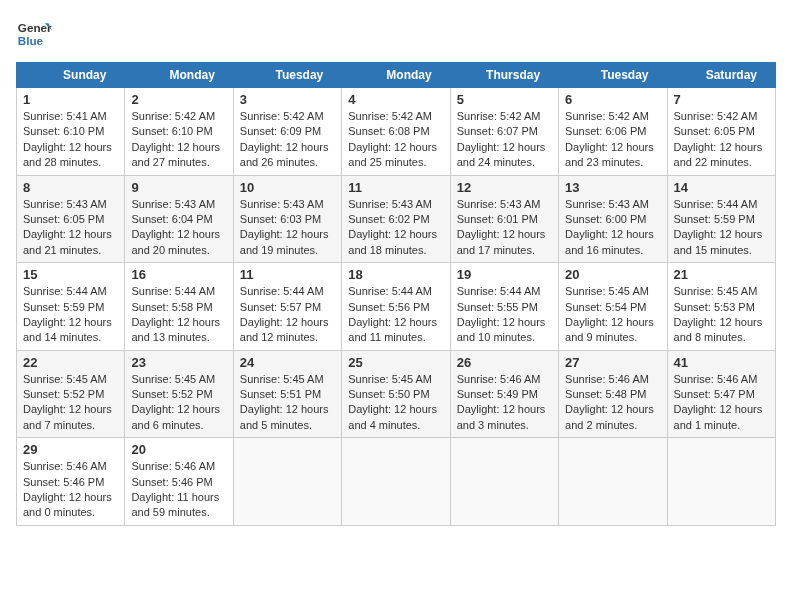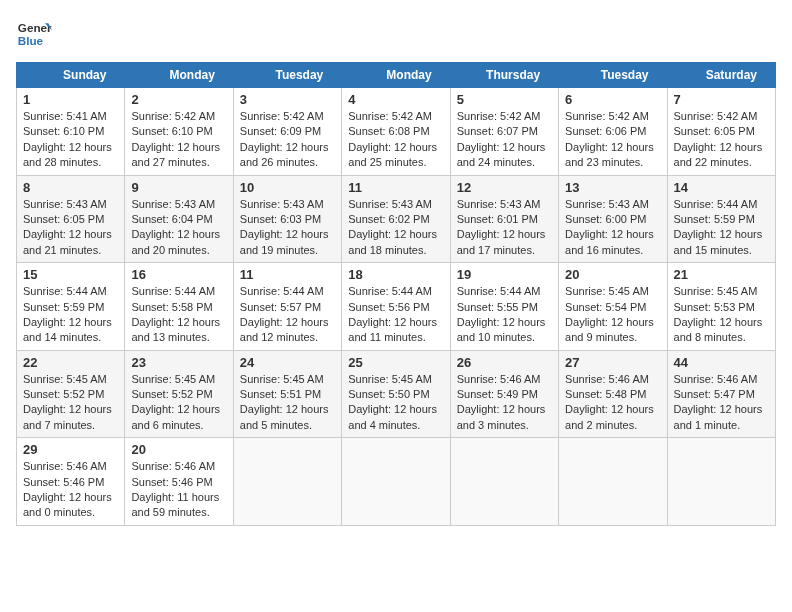--- a/index.html
+++ b/index.html
@@ -217,21 +217,21 @@
         </td>
         <td>
           <span class="day-number">26</span>
           <div class="cell-text">Sunrise: 5:46 AM<br>Sunset: 5:49 PM<br>Daylight: 12 hours<br>and 3 minutes.</div>
         </td>
         <td>
           <span class="day-number">27</span>
           <div class="cell-text">Sunrise: 5:46 AM<br>Sunset: 5:48 PM<br>Daylight: 12 hours<br>and 2 minutes.</div>
         </td>
         <td>
-          <span class="day-number">44</span>
+          <span class="day-number">41</span>
           <div class="cell-text">Sunrise: 5:46 AM<br>Sunset: 5:47 PM<br>Daylight: 12 hours<br>and 1 minute.</div>
         </td>
       </tr>
       <tr class="last-row">
         <td>
           <span class="day-number">29</span>
           <div class="cell-text">Sunrise: 5:46 AM<br>Sunset: 5:46 PM<br>Daylight: 12 hours<br>and 0 minutes.</div>
         </td>
         <td>
           <span class="day-number">20</span>

